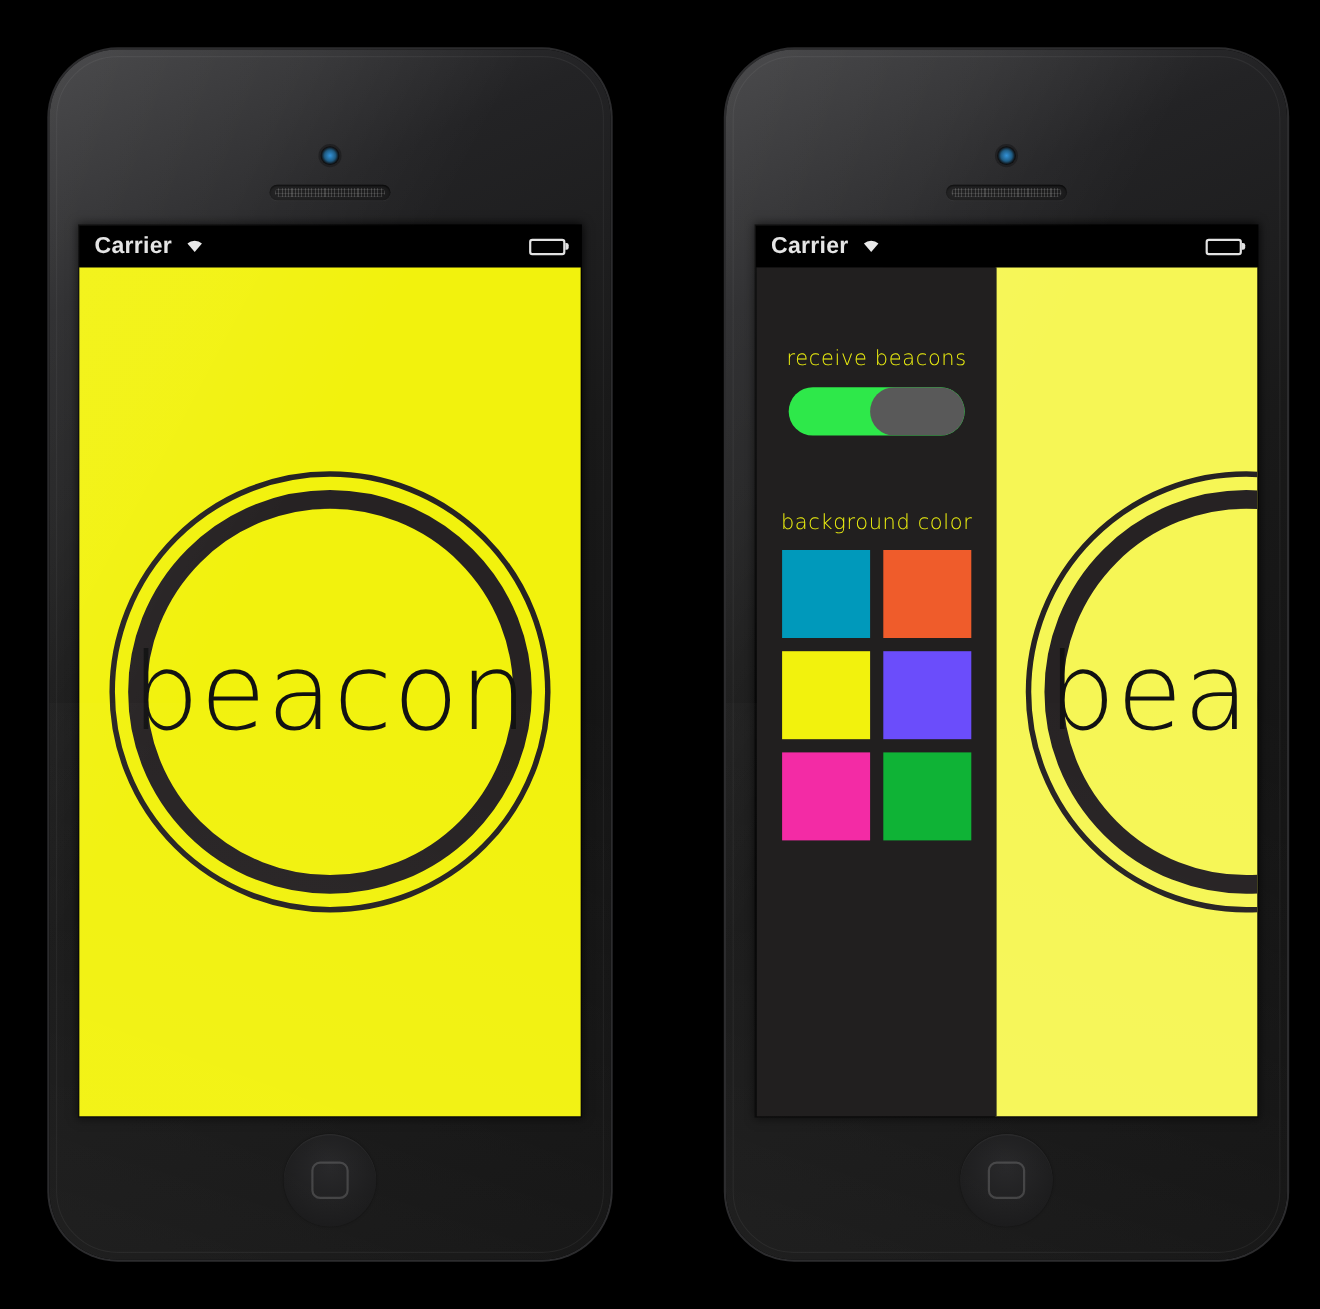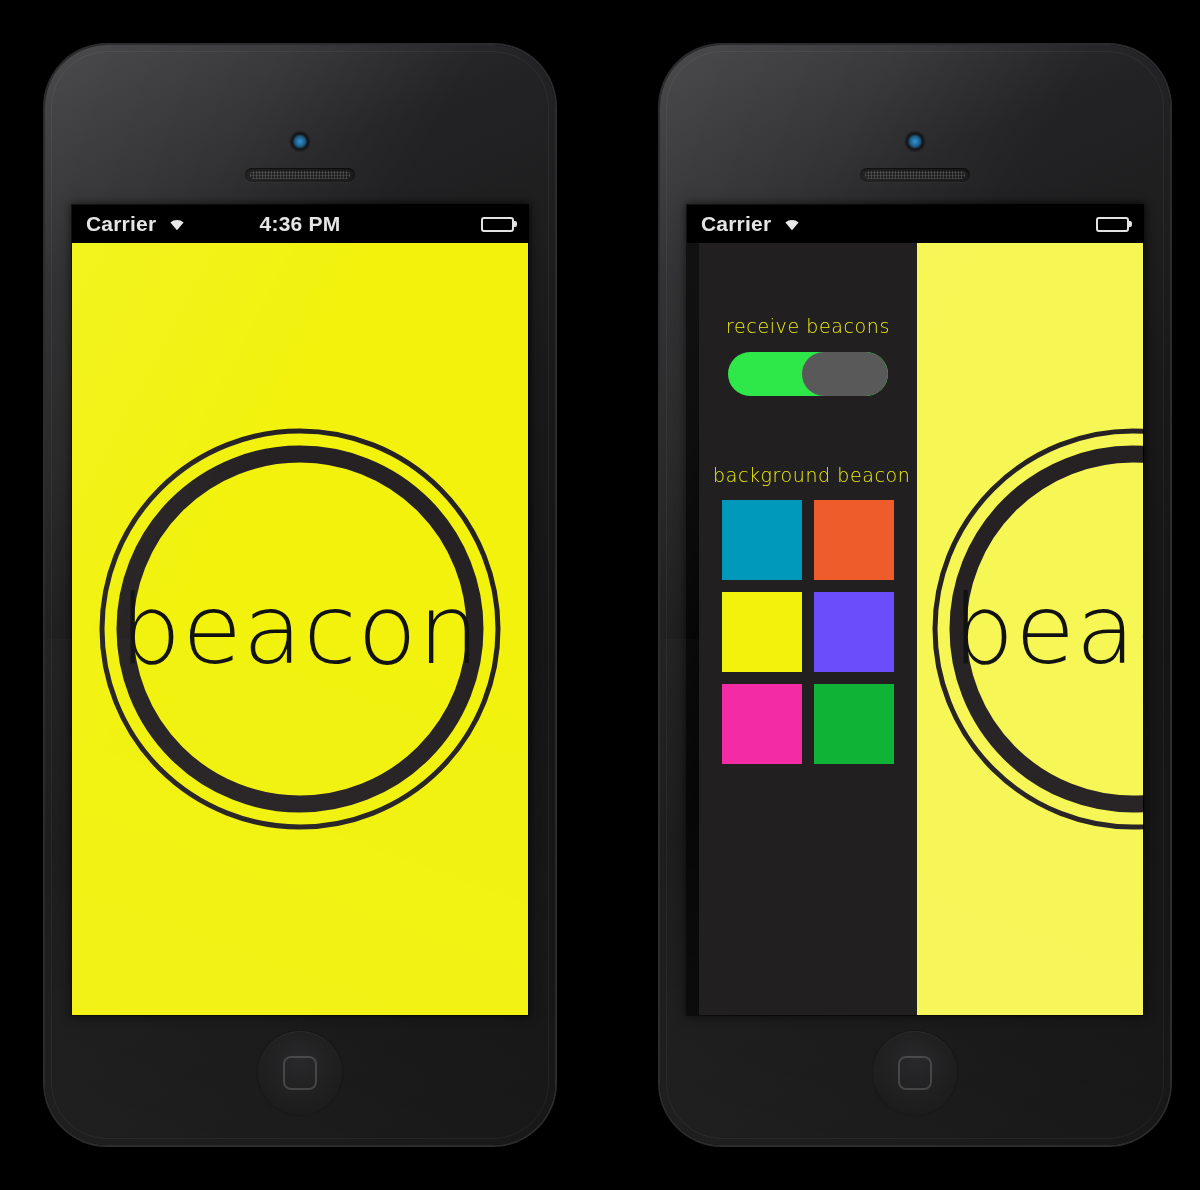--- a/index.html
+++ b/index.html
@@ -212,21 +212,21 @@
     color: #111;
     letter-spacing: 1px;
     white-space: nowrap;
     line-height: 1;
   }
 
   
   .drawer {
     position: absolute;
     top: 38px;
-    left: 12px;
+    left: 1px;
     width: 218px;
     height: 772px;
     background: #211f1f;
     padding: 0 14px;
     z-index: 5;
   }
   .drawer-label {
     font-family: "DejaVu Sans", sans-serif;
     font-weight: 300;
     font-size: 19px;
@@ -281,21 +281,20 @@
         <div class="sb-left">
           <span>Carrier</span>
           <span class="wifi-icon">
             <svg width="24" height="17" viewBox="0 0 24 17">
               <path d="M12 16.2 L5.4 8.4 A10 10 0 0 1 18.6 8.4 Z" fill="#e9e9e9"></path>
               <path d="M12 16.2 L5.4 8.4 A10 10 0 0 1 18.6 8.4 Z" fill="none" stroke="#000" stroke-width="0"></path>
               <path d="M2.0 6.0 A14 14 0 0 1 22.0 6.0" fill="none" stroke="#e9e9e9" stroke-width="0"></path>
             </svg>
           </span>
         </div>
-        <div class="sb-center">4:36 PM</div>
         <div class="sb-right">
           <span class="battery">
             <span class="battery-fill"></span>
           </span>
         </div>
       </div>
 
       <div class="beacon-page" style="background:#f2f20d;">
         <div class="logo-wrap">
           <svg viewBox="0 0 416 416" aria-hidden="true">
@@ -339,21 +338,21 @@
       </div>
 
       <div class="drawer" style="background: rgb(33, 31, 31);">
 
         <div class="drawer-label label-receive" style="color: rgb(237, 240, 15);">receive beacons</div>
 
         <div class="toggle" style="background: rgb(46, 232, 74);">
           <span class="toggle-knob" style="background: rgb(89, 89, 89);"></span>
         </div>
 
-        <div class="drawer-label label-bg" style="color: rgb(237, 240, 15);">background beacon</div>
+        <div class="drawer-label label-bg" style="color: rgb(237, 240, 15);">background color</div>
 
         <div class="swatch-grid">
           <div class="swatch" style="background:#0099bb;"></div>
           <div class="swatch" style="background:#ef5c2b;"></div>
           <div class="swatch" style="background:#f2f20d;"></div>
           <div class="swatch" style="background:#6b4dfb;"></div>
           <div class="swatch" style="background:#f32ba5;"></div>
           <div class="swatch" style="background:#0fb336;"></div>
         </div>
 

